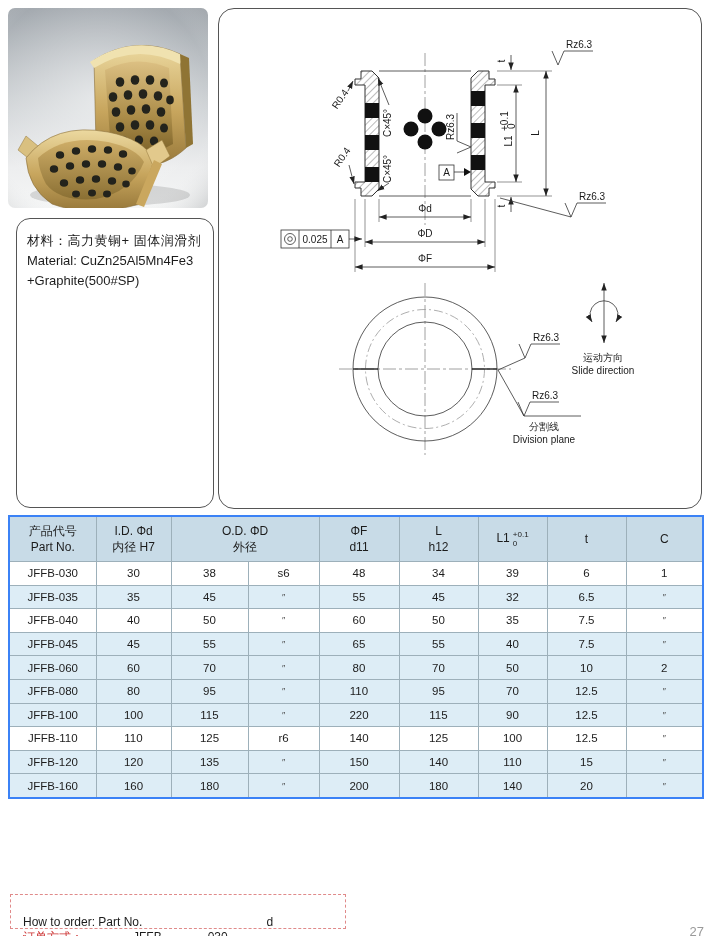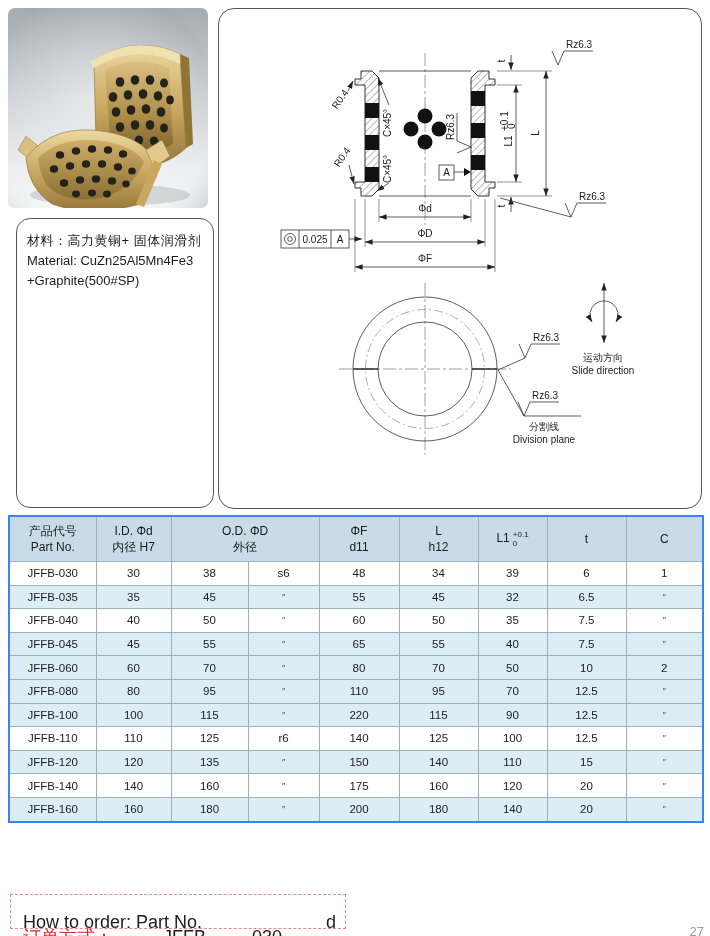--- a/index.html
+++ b/index.html
@@ -21,21 +21,21 @@
   table{border-collapse:collapse;table-layout:fixed;position:absolute;left:8px;top:515px;width:694px;
        border:2px solid #3b82f6;font-size:11.5px;}
   th,td{border:1px solid #9db0ba;text-align:center;padding:0;overflow:hidden;}
   thead th{background:#c8dbe7;height:44px;font-weight:normal;font-size:12px;line-height:1.35;}
   tbody td{height:22.6px;background:#fff;}
   tr.alt td{background:#ddedf6;}
   td.ditto{font-size:9px;color:#444;}
   .tolstack{display:inline-flex;flex-direction:column;font-size:8px;line-height:1.15;vertical-align:middle;
        margin-left:3px;text-align:left;}
   .order-box{position:absolute;left:10px;top:894px;width:336px;height:35px;border:1.5px dashed #e08a8a;
-       box-sizing:border-box;font-size:18px;line-height:15px;padding:20px 0 0 12px;white-space:nowrap;}
+       box-sizing:border-box;font-size:12px;line-height:15px;padding:20px 0 0 12px;white-space:nowrap;}
   .ord-d{margin-left:124px;}
   .ord-code{margin-left:50px;text-align:center;}
   .ord-num{margin-left:46px;}
   .red{color:#cc3333;}
   .page-num{position:absolute;right:6px;bottom:-3px;font-size:13px;color:#9a9a9a;}
 </style>
 </head>
 <body>
 
 <div class="photo-panel">
@@ -414,31 +414,20 @@
     <td>JFFB-120</td>
     <td>120</td>
     <td>135</td>
     <td class="ditto">″</td>
     <td>150</td>
     <td>140</td>
     <td>110</td>
     <td>15</td>
     <td class="ditto">″</td>
   </tr>
-      <tr>
-    <td>JFFB-140</td>
-    <td>140</td>
-    <td>160</td>
-    <td class="ditto">″</td>
-    <td>175</td>
-    <td>160</td>
-    <td>120</td>
-    <td>20</td>
-    <td class="ditto">″</td>
-  </tr>
       <tr class="alt">
     <td>JFFB-160</td>
     <td>160</td>
     <td>180</td>
     <td class="ditto">″</td>
     <td>200</td>
     <td>180</td>
     <td>140</td>
     <td>20</td>
     <td class="ditto">″</td>

